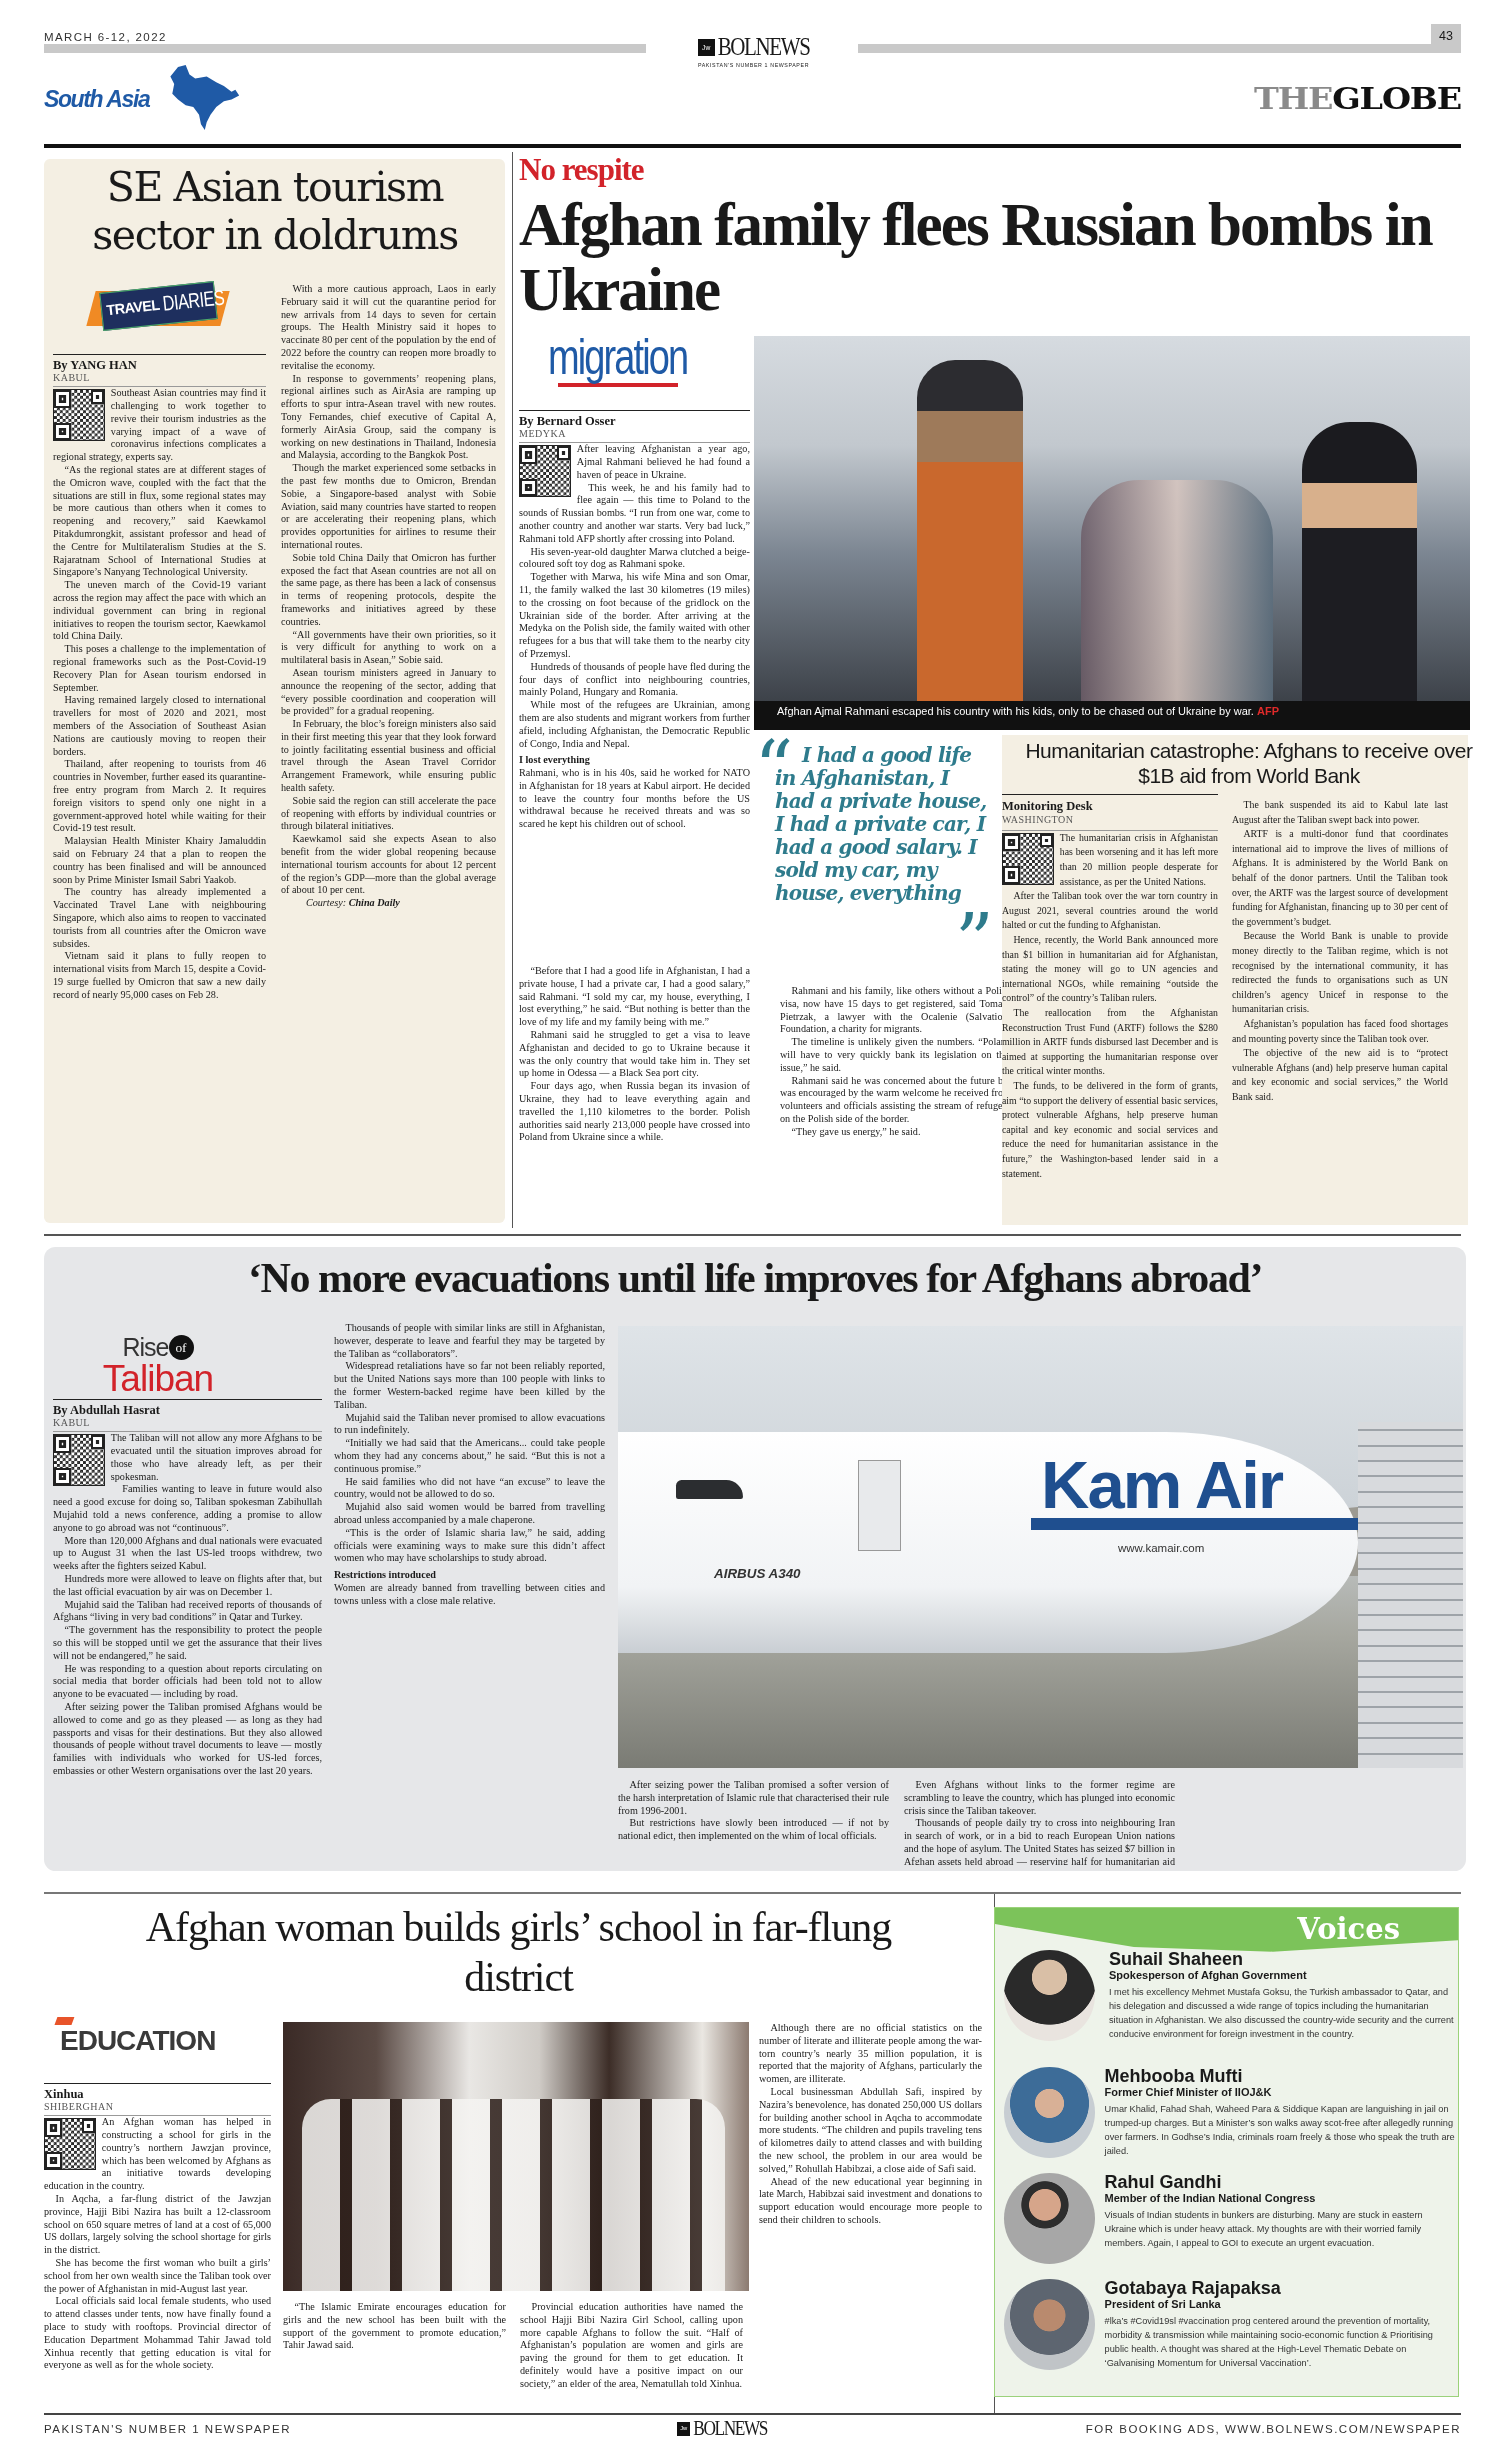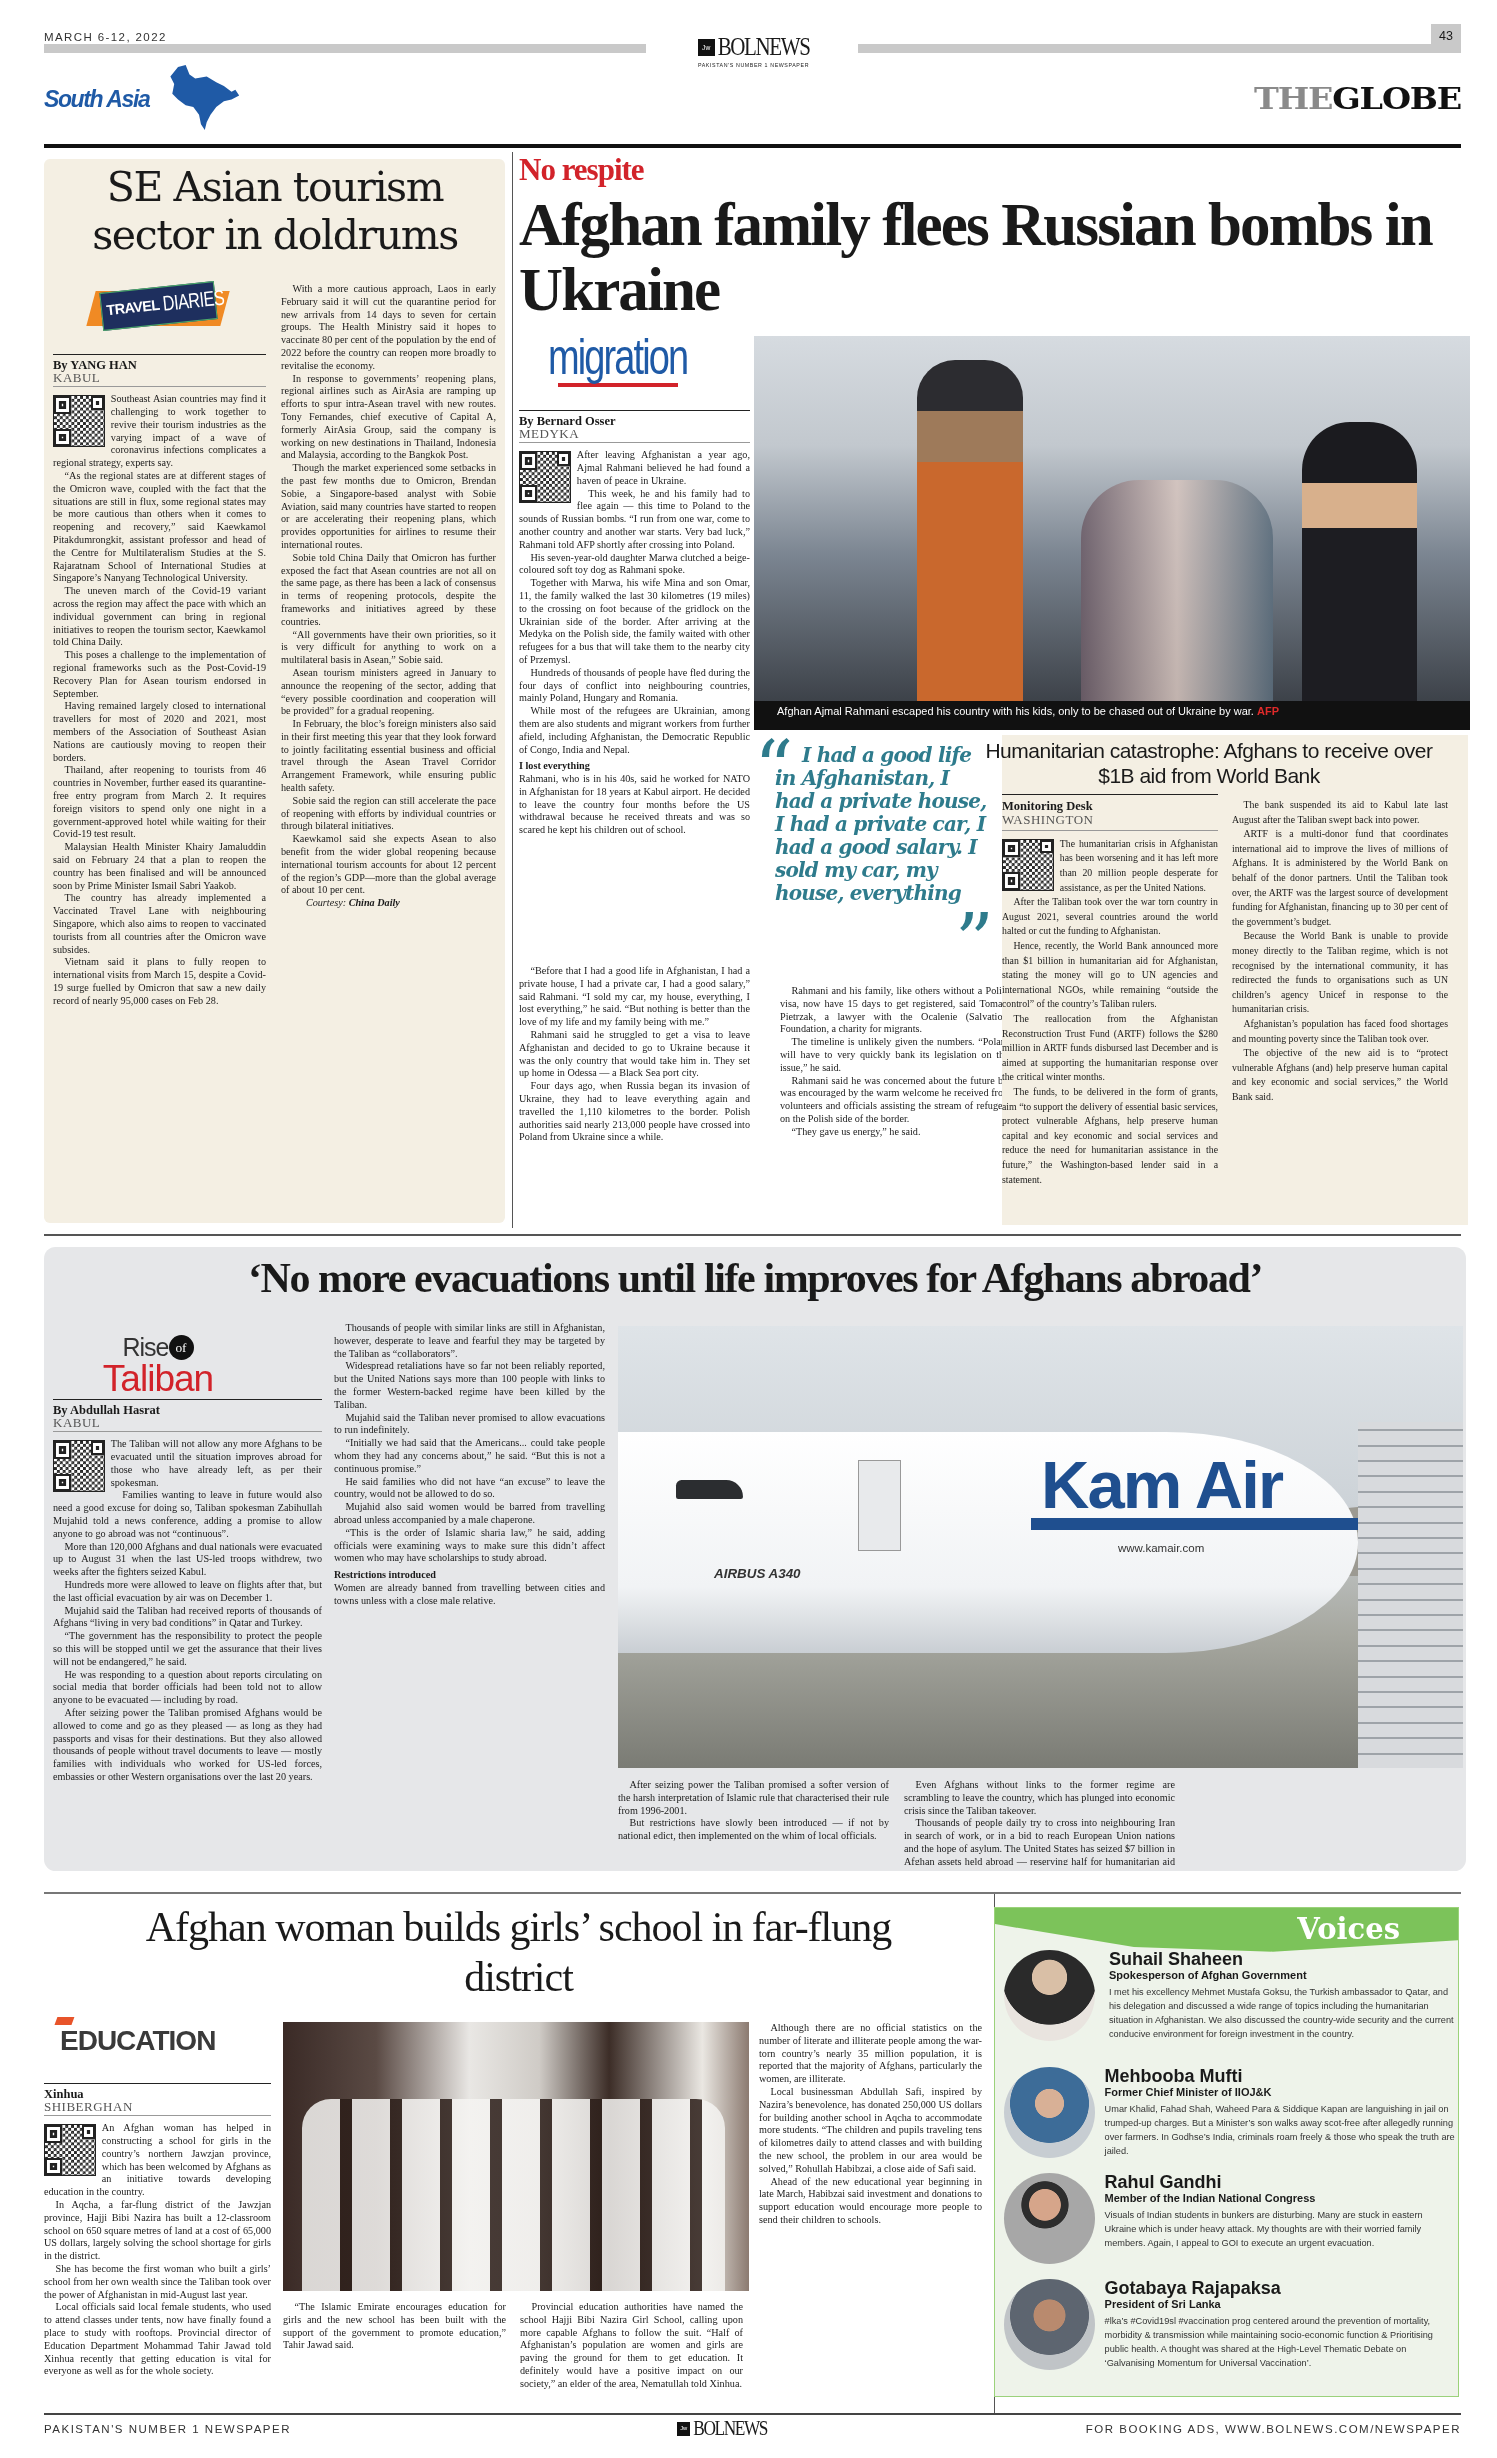--- a/index.html
+++ b/index.html
@@ -13,21 +13,21 @@
 .qr{width:52px;height:52px;float:left;margin:1.9px 5.8px 1.9px 0;background:
  repeating-linear-gradient(90deg,#222 0 2.9px,#fff 2.9px 4.8px),#fff;position:relative;border:1.9px solid #222}
 .qr::before,.qr::after{content:"";position:absolute;width:13.4px;height:13.4px;border:2.9px solid #222;background:#fff;box-shadow:inset 0 0 0 2.9px #fff,inset 0 0 0 5.8px #222}
 .qr::before{top:0;left:0}.qr::after{bottom:0;left:0}
 .qr .c{position:absolute;top:0;right:0;width:13.4px;height:13.4px;border:2.9px solid #222;background:#fff;box-shadow:inset 0 0 0 2.9px #fff,inset 0 0 0 5.8px #222}
 .qr{background:
  linear-gradient(45deg,#222 25%,transparent 25%,transparent 75%,#222 75%),
  linear-gradient(45deg,#222 25%,#fff 25%,#fff 75%,#222 75%);background-size:5.8px 5.8px;background-position:0 0,2.9px 2.9px}
 .byline-rule{border-top:1.9px solid #222;margin-bottom:3.8px}
 .byline{font-weight:bold;font-size:12.5px}
-.dateline{font-size:13px;color:#555;letter-spacing:0.5px;border-bottom:1px solid #999;padding-bottom:1.9px;margin-bottom:6px}
+.dateline{font-size:10px;color:#555;letter-spacing:0.5px;border-bottom:1px solid #999;padding-bottom:1.9px;margin-bottom:0}
 .photo{background:linear-gradient(160deg,#b9c3cb 0%,#8d9aa6 35%,#5d6873 60%,#3b3f46 100%);overflow:hidden}
 </style>
 </head>
 <body>
 
 <div class="abs sans" style="left:44px;top:31px;font-size:11.5px;letter-spacing:1.4px;color:#333">MARCH 6-12, 2022</div>
 <div class="abs" style="left:44px;top:44px;width:602px;height:8.6px;background:#c9c9c9"></div>
 <div class="abs" style="left:858px;top:44px;width:603px;height:8.6px;background:#c9c9c9"></div>
 <div class="abs sans" style="left:1431px;top:24px;width:30px;height:24px;background:#c9c9c9;font-size:12.5px;text-align:center;line-height:24px">43</div>
 <div class="abs" style="left:672px;top:35px;width:163px;text-align:center">
@@ -136,21 +136,21 @@
   <span style="color:#e02a2a;font-weight:bold">AFP</span>
 </div>
 
 <div class="abs" style="left:754px;top:740px;width:240px;height:240px">
   <span style="position:absolute;left:0;top:-9.6px;font-family:'DejaVu Serif',serif;font-size:77px;color:#2e7b8c;line-height:1">“</span>
   <div style="position:absolute;left:21px;top:3.8px;width:216px;font-family:'DejaVu Serif',serif;font-style:italic;font-weight:bold;font-size:20px;line-height:23px;color:#2e7b8c;text-indent:27px;letter-spacing:-0.8px">I had a good life in Afghanistan, I had a private house, I had a private car, I had a good salary. I sold my car, my house, everything</div>
   <span style="position:absolute;right:0;top:163px;font-family:'DejaVu Serif',serif;font-size:77px;color:#2e7b8c;line-height:1">”</span>
 </div>
 
 <div class="abs" style="left:1002px;top:735px;width:466px;height:490px;background:#f4efe3"></div>
-<div class="abs sans" style="left:983px;top:738px;width:452px;text-align:center;font-size:21px;line-height:25px;letter-spacing:-0.5px">Humanitarian catastrophe: Afghans to receive over $1B aid from World Bank</div>
+<div class="abs sans" style="left:1023px;top:738px;width:452px;text-align:center;font-size:21px;line-height:25px;letter-spacing:-0.5px">Humanitarian catastrophe: Afghans to receive over $1B aid from World Bank</div>
 <div class="abs body-text" style="left:1002px;top:794px;width:216px;height:428px;overflow:hidden;font-size:9.8px;line-height:14.6px">
   <div class="byline-rule"></div>
   <div class="byline">Monitoring Desk</div>
   <div class="dateline">WASHINGTON</div>
   <div class="qr">
       <span class="c"></span>
     </div>
   <p class="noind">The humanitarian crisis in Afghanistan has been worsening and it has left more than 20 million people desperate for assistance, as per the United Nations.</p>
   <p>After the Taliban took over the war torn country in August 2021, several countries around the world halted or cut the funding to Afghanistan.</p>
   <p>Hence, recently, the World Bank announced more than $1 billion in humanitarian aid for Afghanistan, stating the money will go to UN agencies and international NGOs, while remaining “outside the control” of the country’s Taliban rulers.</p>

